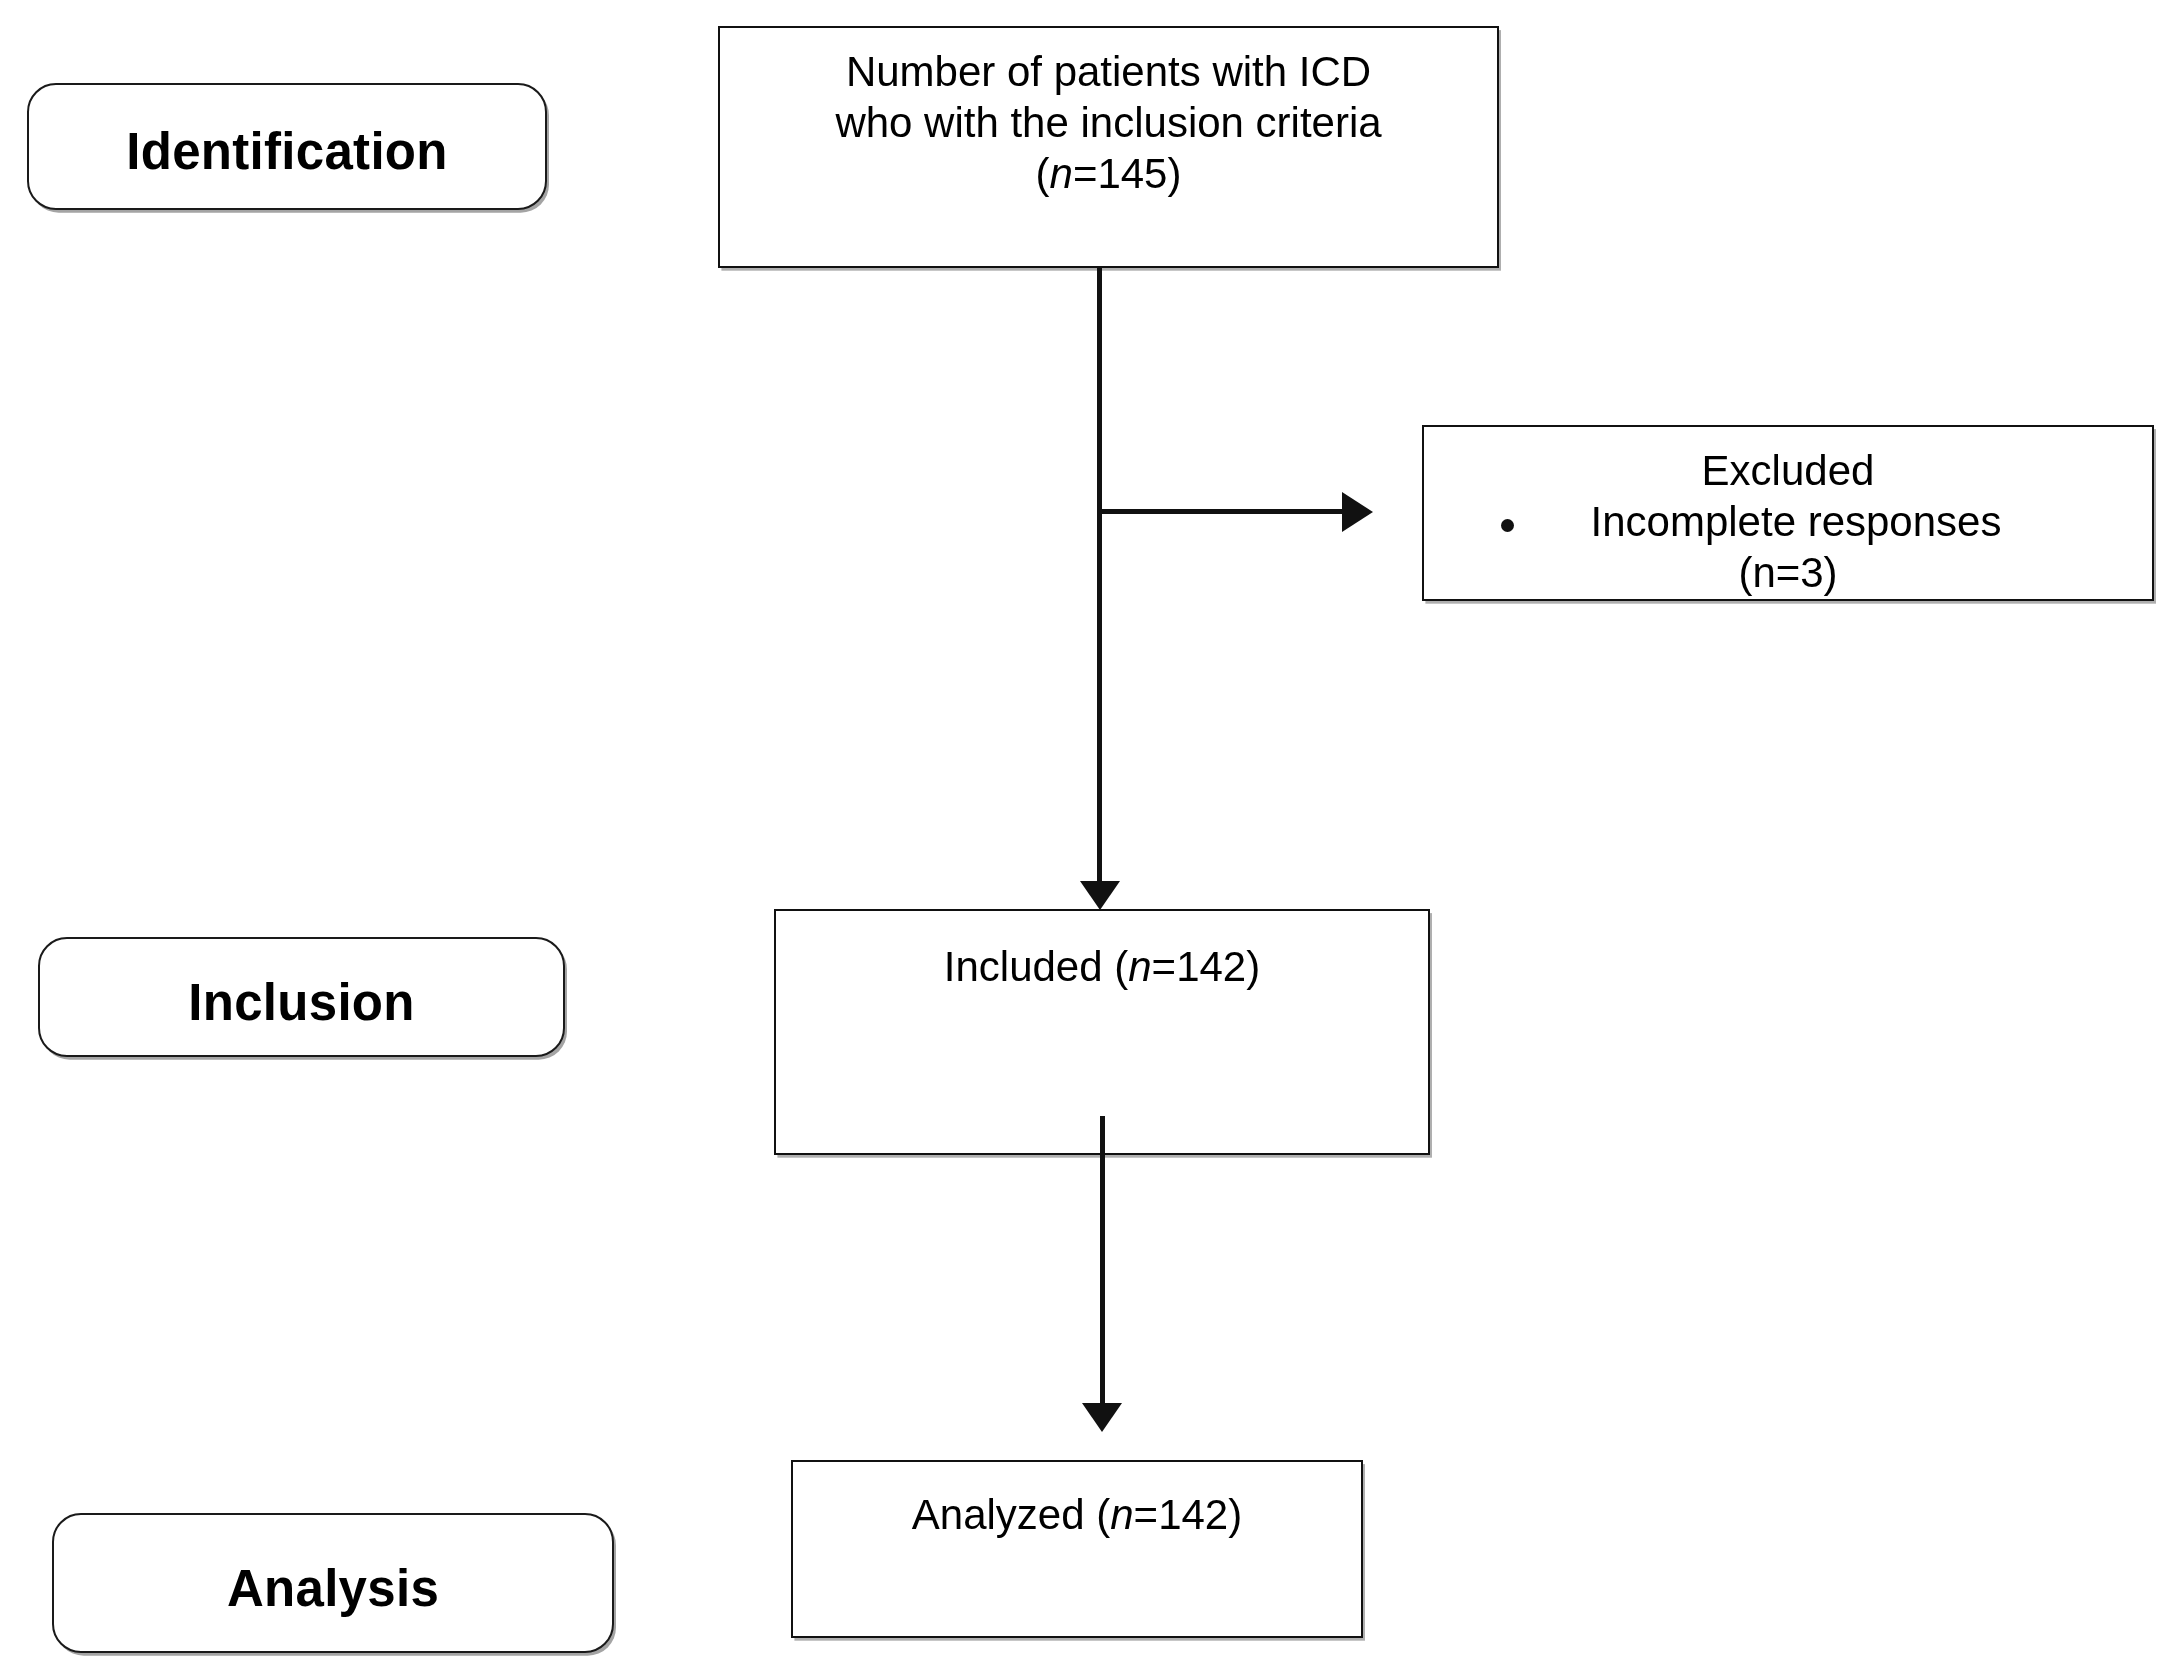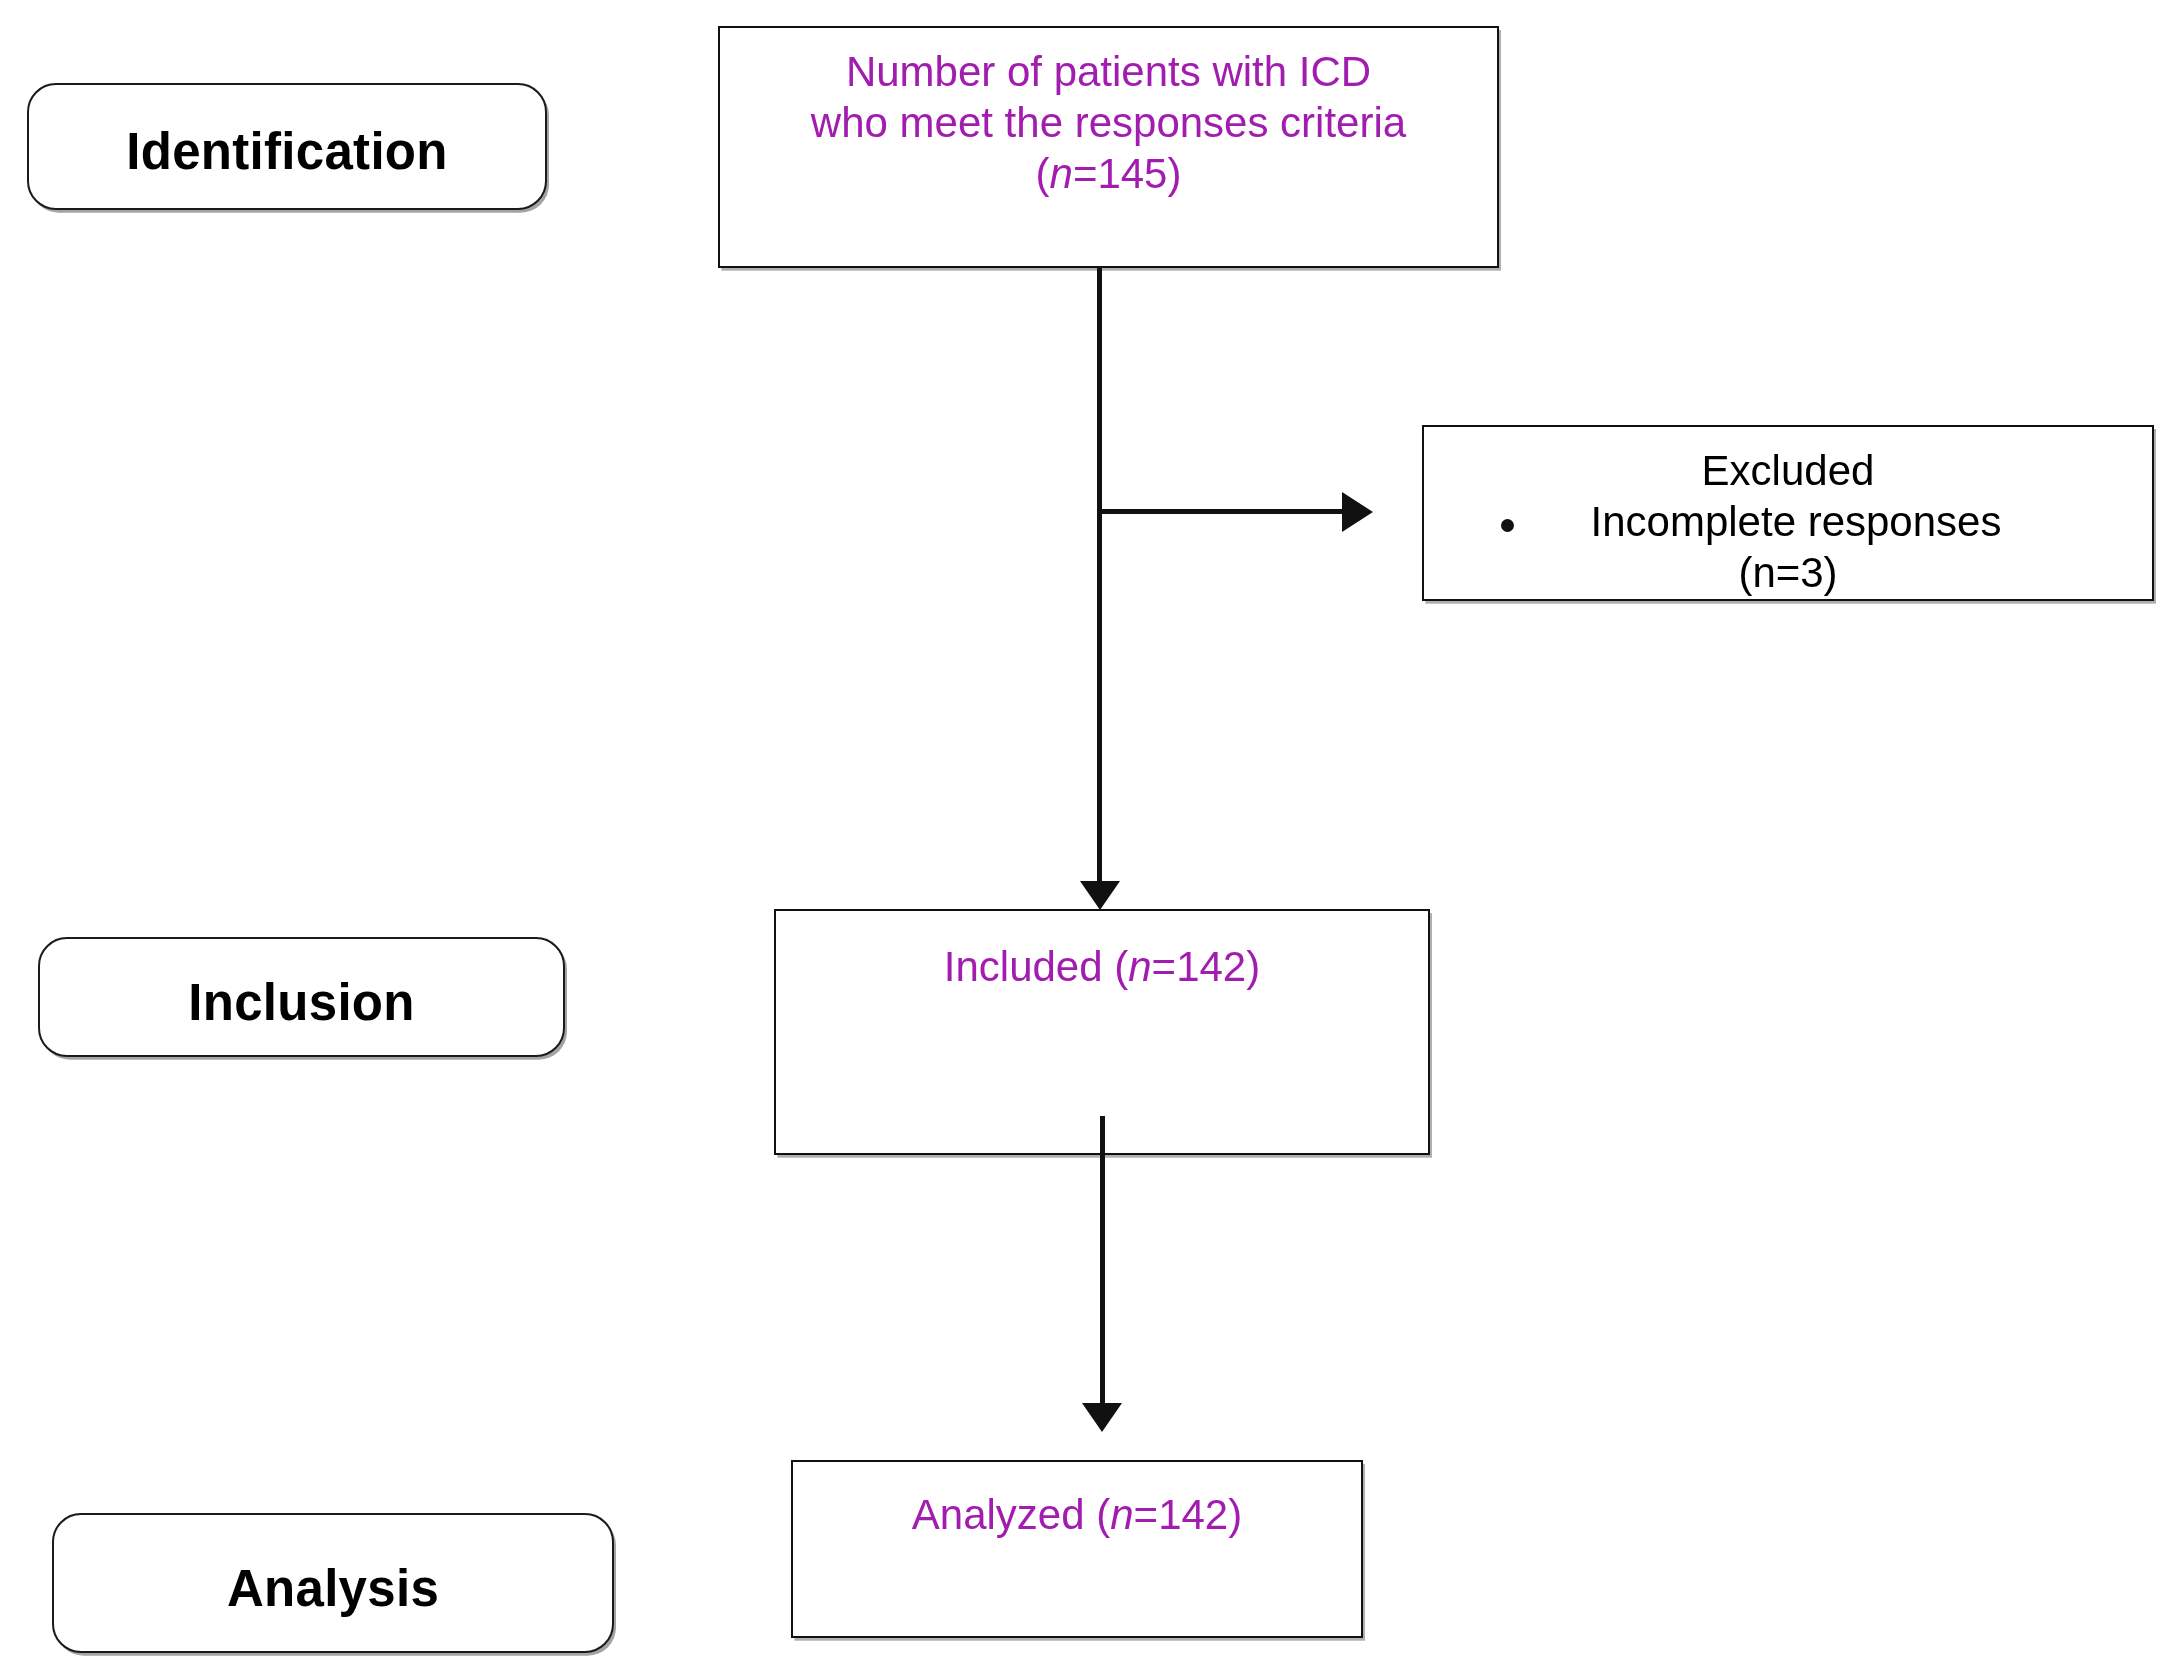--- a/index.html
+++ b/index.html
@@ -46,21 +46,21 @@
     border:2.7px solid #111111;
     box-shadow:2.7px 3.4px 0 -0.7px rgba(110,110,110,0.55);
   }
   .flow-text{
     position:absolute;
     left:0;right:0;
     text-align:center;
     font-size:42px;
     line-height:1.22;
     font-weight:400;
-    color:#a21caf;
+    color:#000000;
   }
   .flow-text .ital{font-style:italic;}
 
   
   #box-identified .flow-text{ top:18px; }
   
   #box-included .flow-text{ top:30px; }
   
   #box-analyzed .flow-text{ top:27px; }
 
@@ -127,21 +127,21 @@
     <span class="stage-label">Inclusion</span>
   </div>
 
   <div class="stage-box" id="stage-analysis" style="left:52px; top:1513px; width:562px; height:140px;">
     <span class="stage-label">Analysis</span>
   </div>
 
   <div class="flow-box" id="box-identified" style="left:718px; top:26px; width:781px; height:242px;">
     <div class="flow-text">
       <span>Number of patients with ICD</span><br>
-      <span>who meet the responses criteria</span><br>
+      <span>who with the inclusion criteria</span><br>
       <span><span>(</span><span class="ital">n</span><span>=145)</span></span>
     </div>
   </div>
 
   <div class="flow-box" id="box-excluded" style="left:1422px; top:425px; width:732px; height:176px;">
     <div class="exc-inner">
       <span class="exc-title">Excluded</span>
       <span class="exc-bullet-row">
         <span class="exc-dot"></span>
         <span>Incomplete responses</span>

